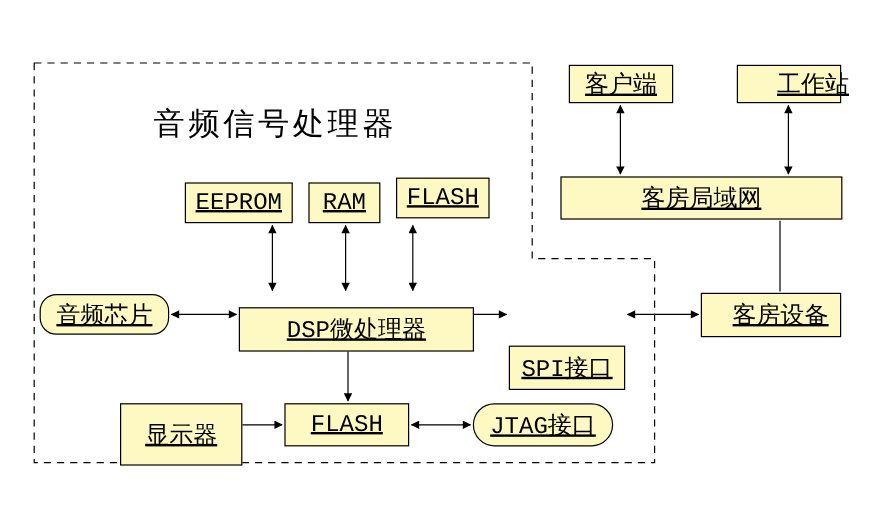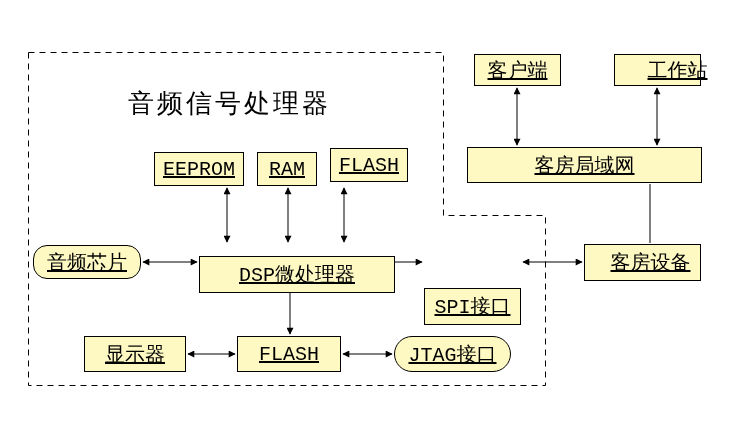--- a/index.html
+++ b/index.html
@@ -37,21 +37,21 @@
   #n-client      { left: 474px; top: 54px;  width: 87px;  height: 32px; }
   #n-workstation { left: 614px; top: 54px;  width: 87px;  height: 32px; padding-left: 40px; }
   #n-room-lan    { left: 467px; top: 147px; width: 235px; height: 36px; }
   #n-eeprom      { left: 154px; top: 152px; width: 90px;  height: 34px; }
   #n-ram         { left: 257px; top: 152px; width: 60px;  height: 34px; }
   #n-flash       { left: 330px; top: 148px; width: 78px;  height: 34px; }
   #n-audio-chip  { left: 33px;  top: 245px; width: 108px; height: 34px; border-radius: 14px; }
   #n-dsp         { left: 199px; top: 256px; width: 196px; height: 37px; }
   #n-spi         { left: 424px; top: 244px; width: 97px;  height: 37px; margin-top: 44px; }
   #n-room-device { left: 584px; top: 244px; width: 117px; height: 37px; padding-left: 16px; }
-  #n-display     { left: 84px;  top: 336px; width: 102px; height: 36px; }
+  #n-display     { left: 100px;  top: 336px; width: 102px; height: 52px; }
   #n-fpga        { left: 237px; top: 336px; width: 104px; height: 36px; }
   #n-jtag        { left: 394px; top: 336px; width: 117px; height: 36px; border-radius: 18px; }
   .wire { stroke: #000; stroke-width: 1; }
   .boundary { stroke: #000; stroke-width: 1; fill: none; stroke-dasharray: 6 5; }
 </style>
 </head>
 <body>
 
 <div id="canvas">
 

